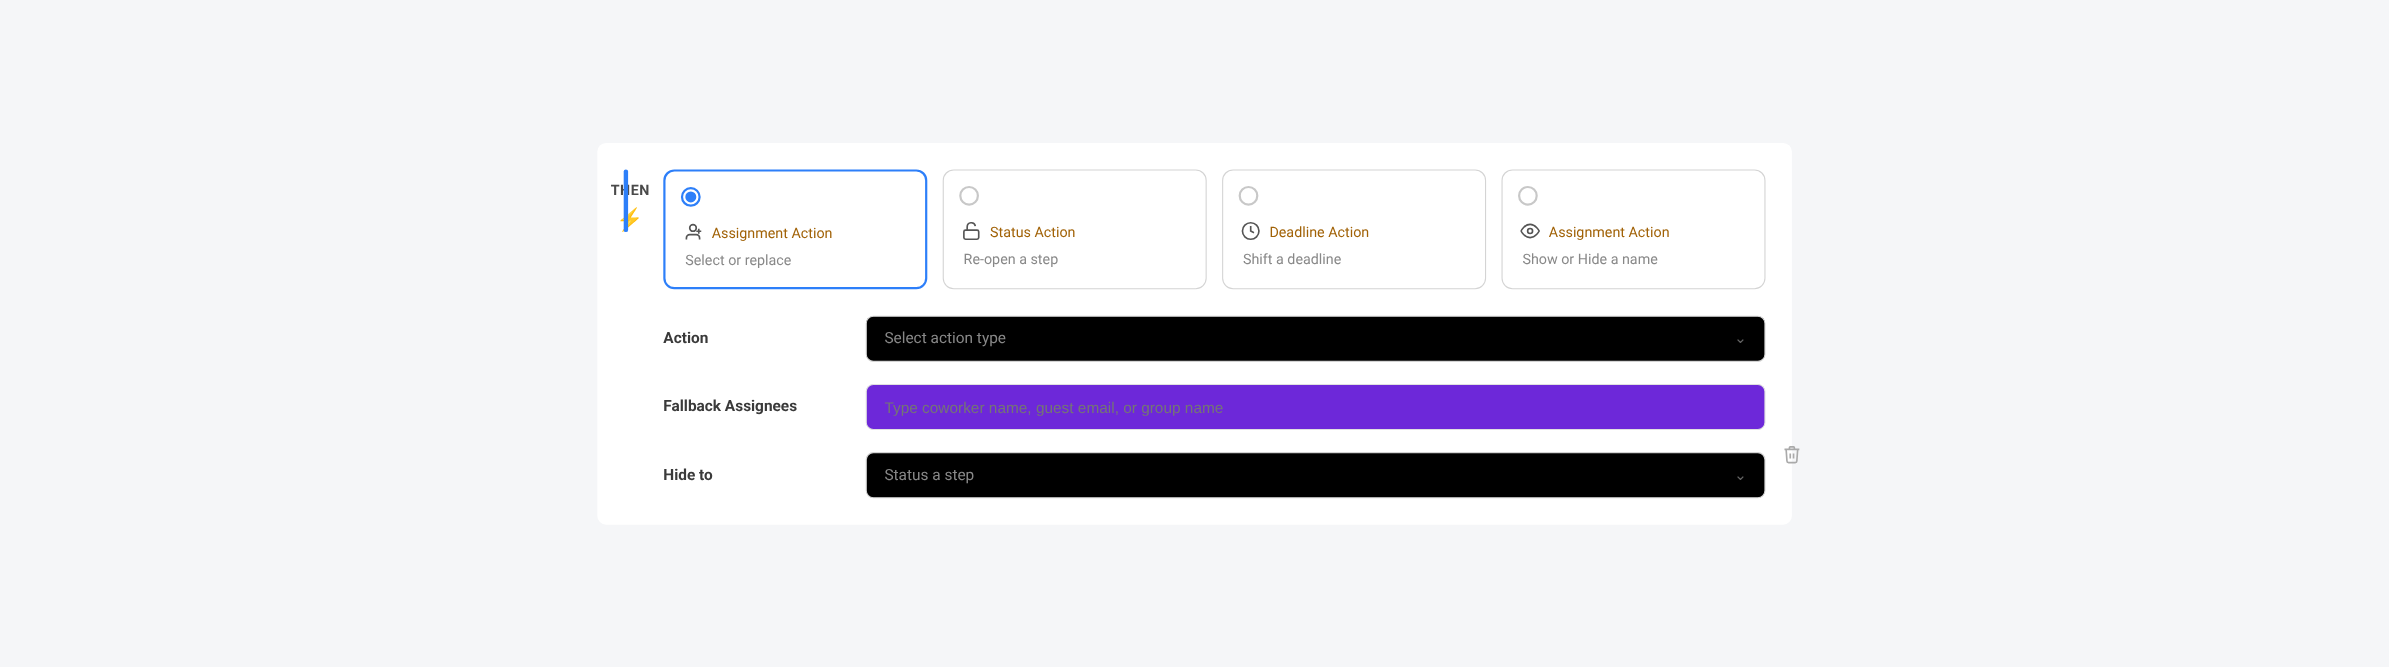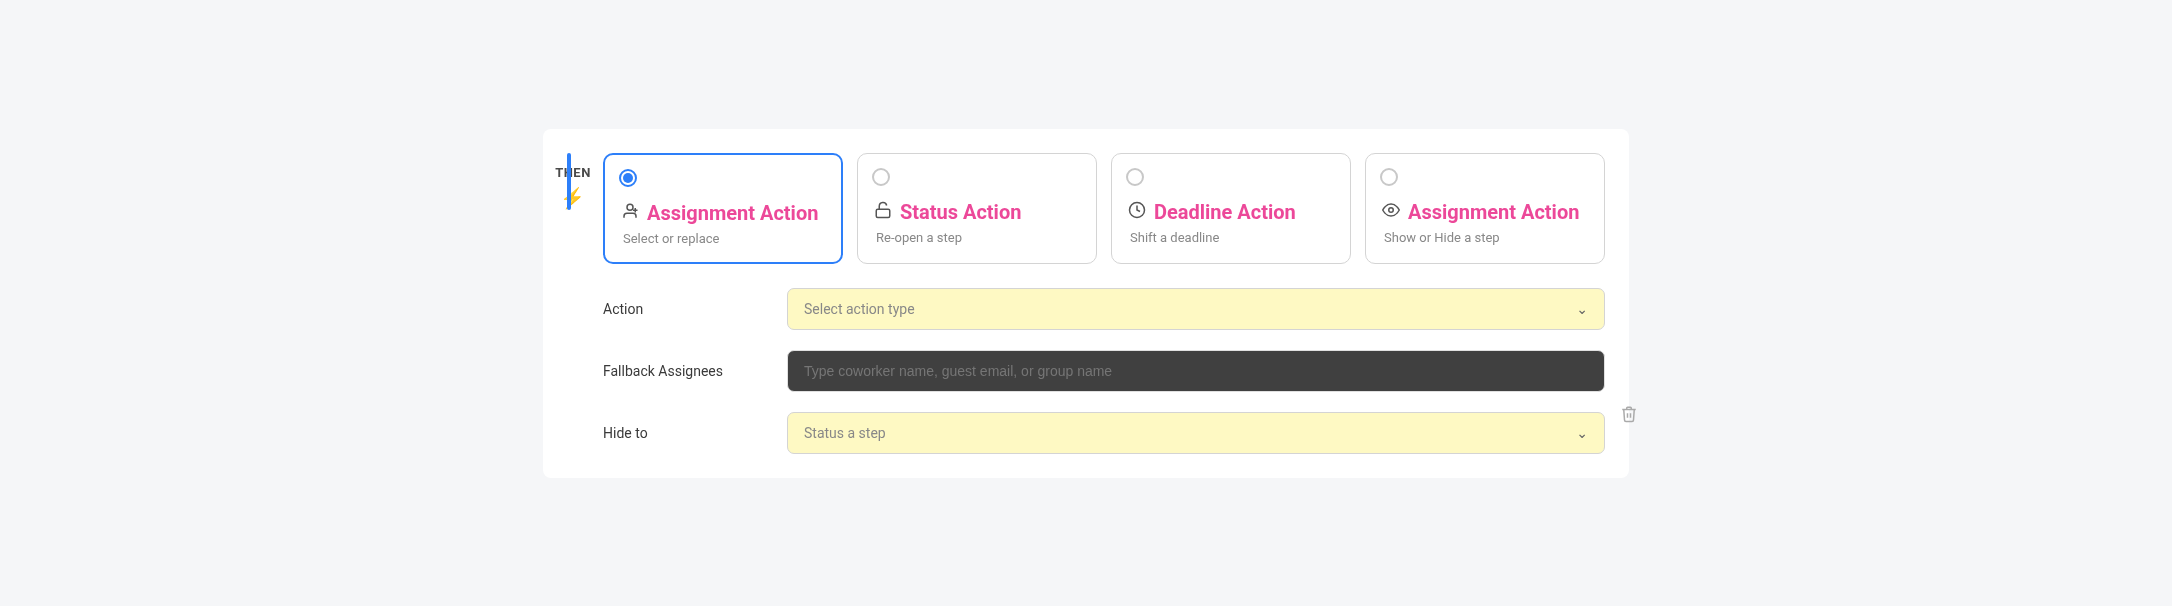--- a/index.html
+++ b/index.html
@@ -97,71 +97,71 @@
       display: flex;
       align-items: center;
       margin-top: 30px;
       gap: 8px;
     }
     .card-icon {
       font-size: 16px;
       color: #555;
     }
     .card-title {
-      font-size: 20px;
-      font-weight: 700;
-      color: #ec4899;
+      font-size: 13px;
+      font-weight: 400;
+      color: #a16207;
     }
     .card-subtitle {
       font-size: 13px;
       color: #888;
       margin-top: 6px;
       padding-left: 2px;
     }
     .form-section {
       padding-left: 0;
       display: flex;
       flex-direction: column;
       gap: 20px;
     }
     .form-row {
       display: flex;
       align-items: center;
       gap: 24px;
     }
     .form-label {
       font-size: 14px;
-      font-weight: 400;
+      font-weight: 700;
       color: #3a3a3a;
       width: 160px;
       flex-shrink: 0;
     }
     .form-control-select {
       flex: 1;
       height: 42px;
       border: 1.5px solid #d4d4d4;
       border-radius: 7px;
       padding: 0 16px;
       font-size: 14px;
       color: #888;
-      background: #fef9c3;
+      background: #000000;
       display: flex;
       align-items: center;
       justify-content: space-between;
       cursor: pointer;
     }
     .form-control-input {
       flex: 1;
       height: 42px;
       border: 1.5px solid #e0e0e0;
       border-radius: 7px;
       padding: 0 16px;
       font-size: 14px;
       color: #aaa;
-      background: #404040;
+      background: #6d28d9;
     }
     .chevron-icon {
       font-size: 14px;
       color: #666;
     }
     .delete-btn {
       position: absolute;
       right: -40px;
       bottom: 24px;
       width: 32px;
@@ -242,21 +242,21 @@
           <div class="card-radio"></div>
           <div class="card-title-row">
             <span class="card-icon">
               <svg width="18" height="18" viewBox="0 0 24 24" fill="none" stroke="#555" stroke-width="2">
                 <path d="M1 12s4-8 11-8 11 8 11 8-4 8-11 8-11-8-11-8z"></path>
                 <circle cx="12" cy="12" r="3"></circle>
               </svg>
             </span>
             <span class="card-title">Assignment Action</span>
           </div>
-          <div class="card-subtitle">Show or Hide a step</div>
+          <div class="card-subtitle">Show or Hide a name</div>
         </div>
 
       </div>
 
       <div class="form-section">
 
         <div class="form-row">
           <span class="form-label">Action</span>
           <div class="form-control-select">
             <span>Select action type</span>

